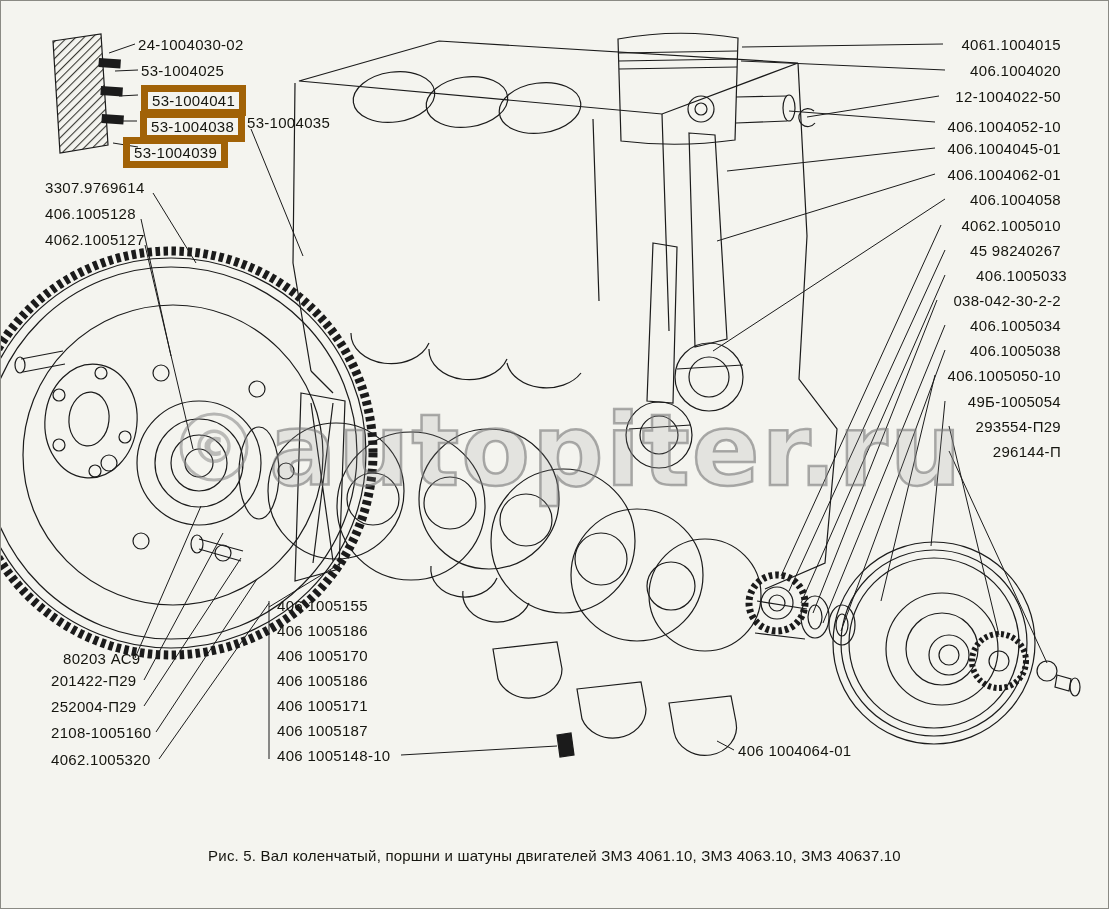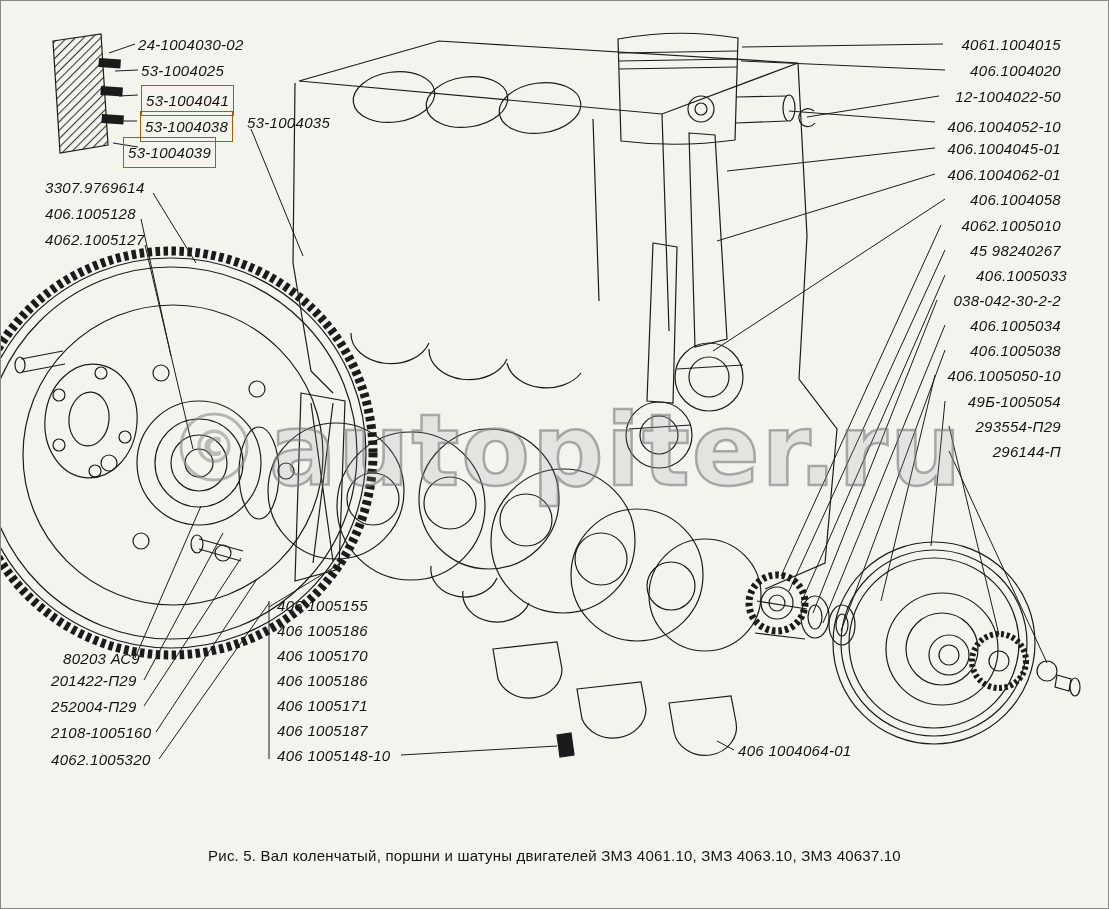--- a/index.html
+++ b/index.html
@@ -3,25 +3,25 @@
 <meta charset="utf-8">
 <style>
   html,body{margin:0;padding:0;background:#777;}
   .stage{
     position:relative;width:1109px;height:909px;margin:0 auto;
     background:#f4f4ef;border:1px solid #8a8a84;box-sizing:border-box;
     font-family:"Liberation Sans","DejaVu Sans",sans-serif;overflow:hidden;
   }
   svg.art{position:absolute;left:0;top:0;}
   .part-label{
-    position:absolute;font-style:italic;font-size:15px;line-height:17px;
+    position:absolute;font-size:15px;line-height:17px;
     color:#15150f;white-space:nowrap;letter-spacing:.3px;
   }
   .part-label.right{text-align:right;}
-  .part-label.boxed{border:1px solid #a16207;padding:6px 4px;margin-top:-2px;text-align:center;}
+  .part-label.boxed{border:7px solid #a16207;padding:0 4px;margin-top:-2px;text-align:center;}
   .caption{
     position:absolute;left:0;right:0;top:846px;text-align:center;
     font-size:15px;color:#15150f;letter-spacing:.2px;
   }
 </style>
 </head>
 <body>
 
 <div class="stage">
 

